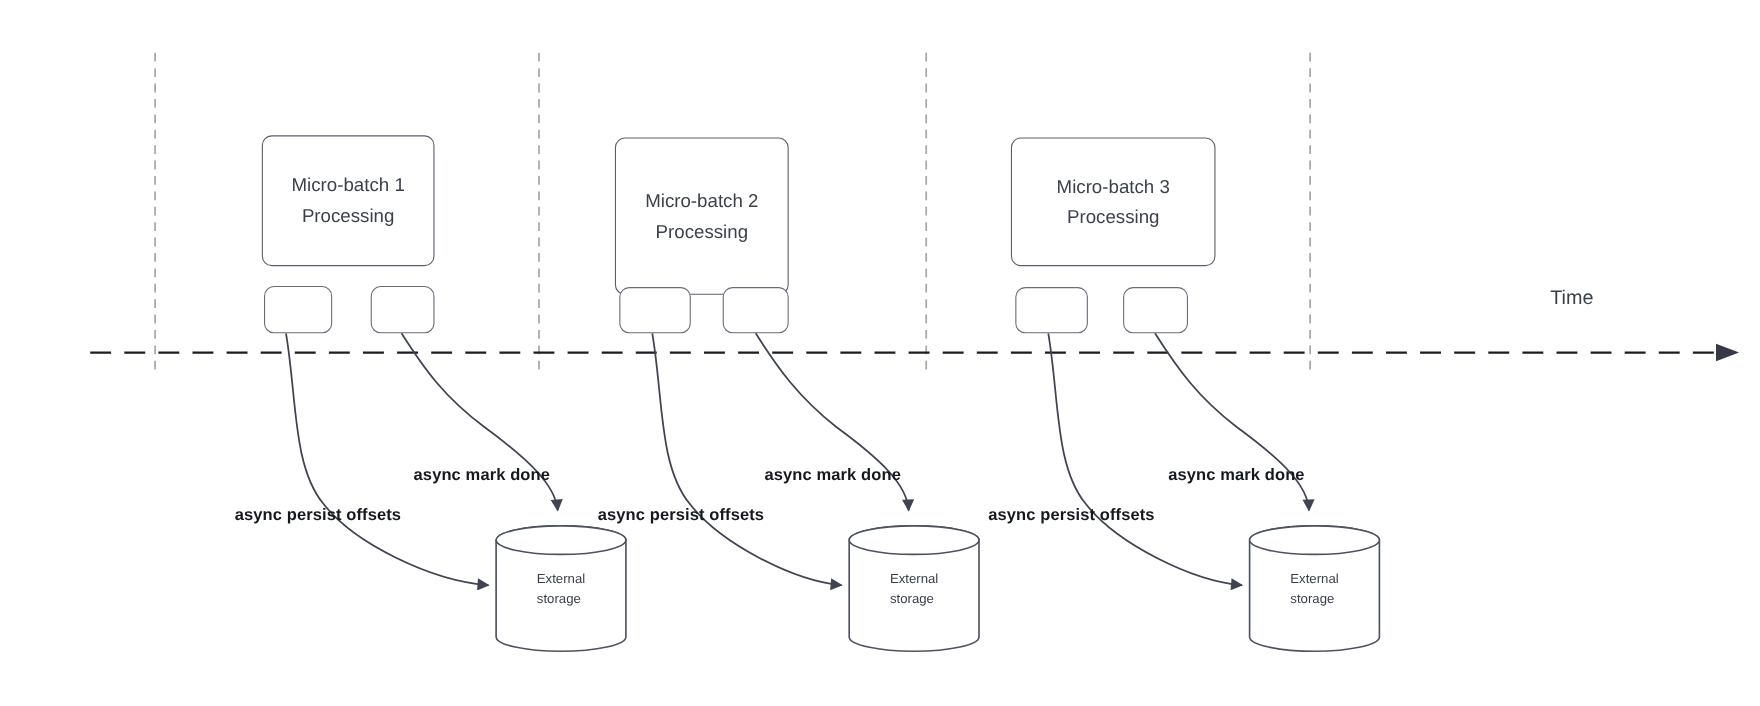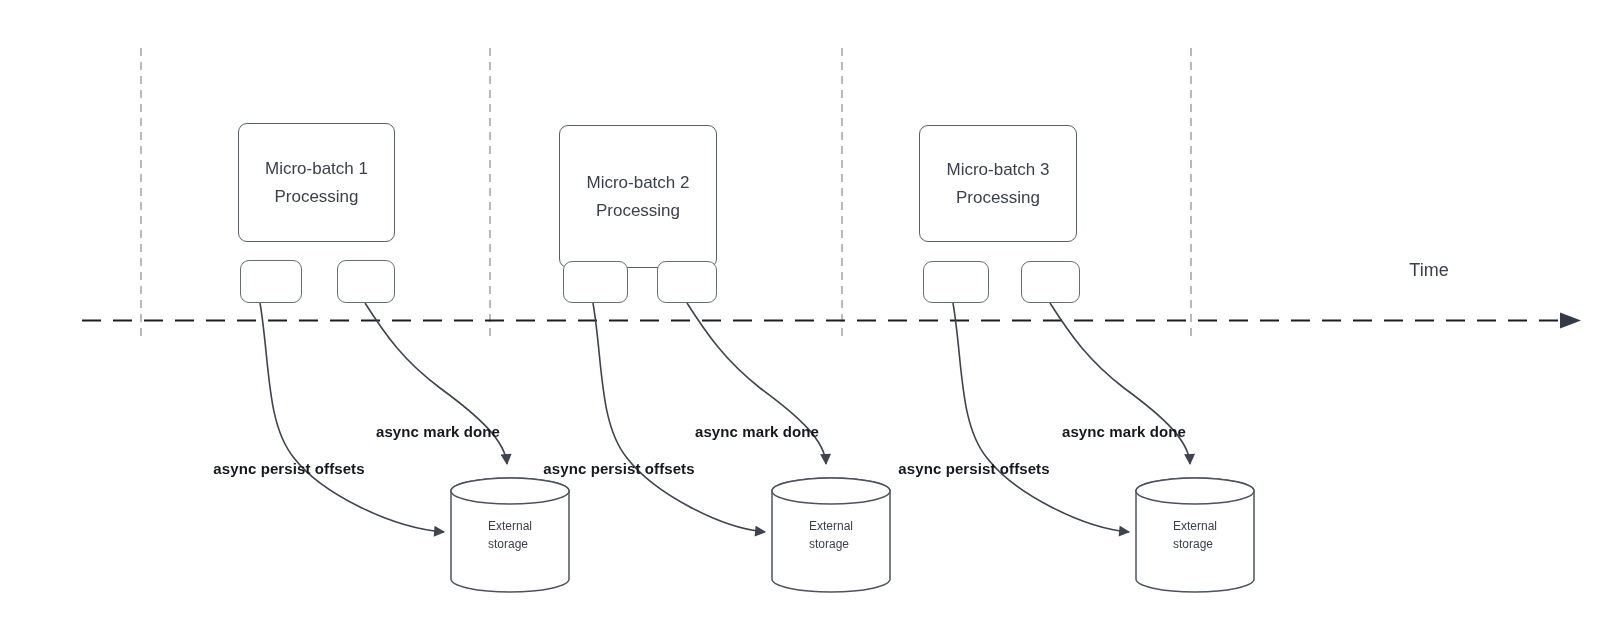--- a/index.html
+++ b/index.html
@@ -80,21 +80,21 @@
 
   <div class="node main-box" style="left:559px;top:125px;width:158px;height:143px;">Micro-batch 2
 Processing</div>
   <div class="node small-box" style="left:563px;top:261px;width:65px;height:42px;"></div>
   <div class="node small-box" style="left:657px;top:261px;width:60px;height:42px;"></div>
   <div class="flow-label" style="left:619px;top:419px;">async persist offsets</div>
   <div class="flow-label" style="left:757px;top:382px;">async mark done</div>
   <div class="storage-label" style="left:772px;top:495px;width:118px;height:80px;">External
 storage</div>
 
-  <div class="node main-box" style="left:919px;top:125px;width:158px;height:117px;">Micro-batch 3
+  <div class="node main-box" style="left:919px;top:125px;width:186px;height:117px;">Micro-batch 3
 Processing</div>
   <div class="node small-box" style="left:923px;top:261px;width:66px;height:42px;"></div>
   <div class="node small-box" style="left:1021px;top:261px;width:59px;height:42px;"></div>
   <div class="flow-label" style="left:974px;top:419px;">async persist offsets</div>
   <div class="flow-label" style="left:1124px;top:382px;">async mark done</div>
   <div class="storage-label" style="left:1136px;top:495px;width:118px;height:80px;">External
 storage</div>
 
   <div class="time-label" style="left:1386px;top:260px;margin-left:43px;">Time</div>
 

